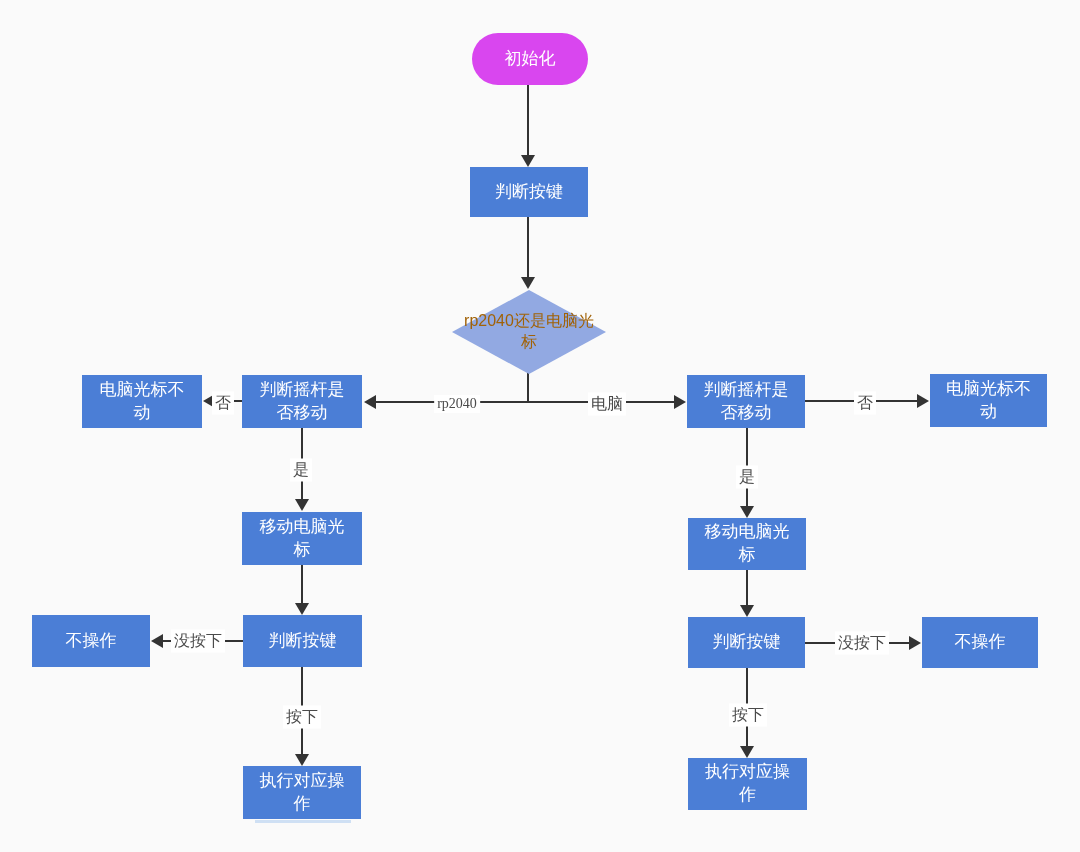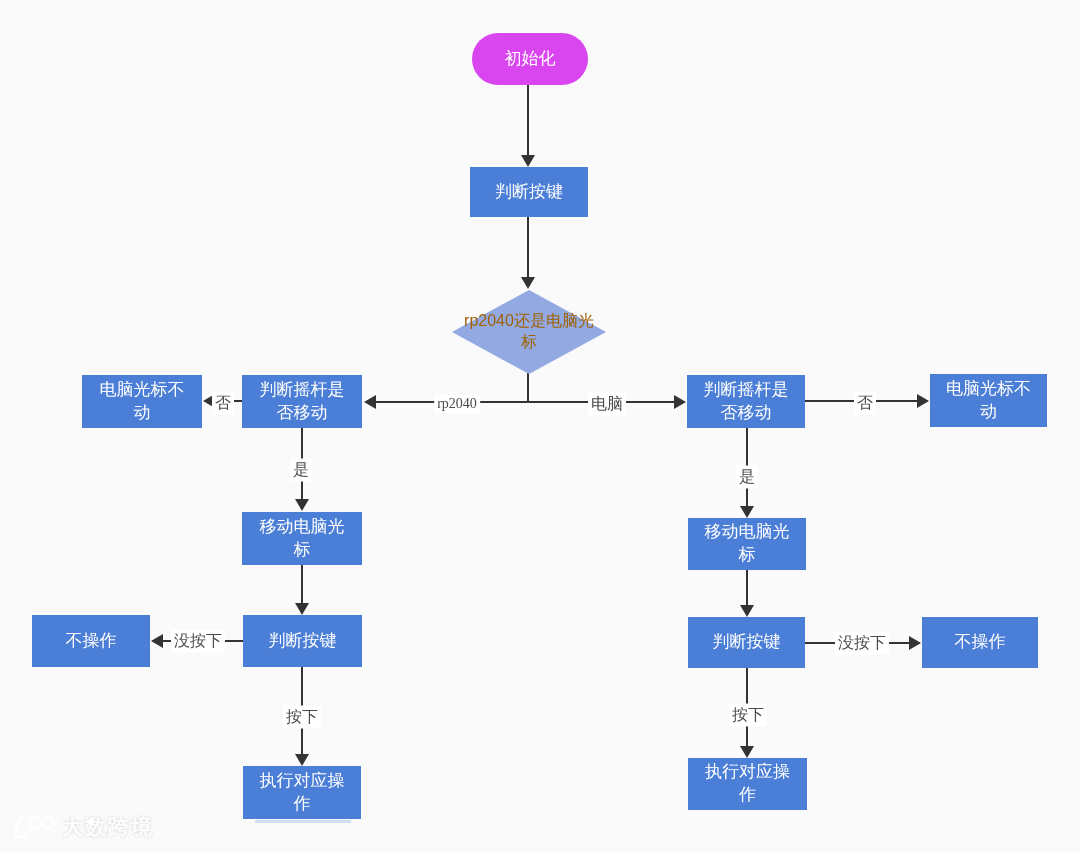--- a/index.html
+++ b/index.html
@@ -155,23 +155,14 @@
 
   <div class="node process" style="left:687px;top:375px;width:118px;height:53px;">判断摇杆是否移动</div>
   <div class="node process" style="left:930px;top:374px;width:117px;height:53px;">电脑光标不动</div>
   <div class="node process" style="left:688px;top:518px;width:118px;height:52px;">移动电脑光标</div>
   <div class="node process" style="left:688px;top:617px;width:117px;height:51px;">判断按键</div>
   <div class="node process" style="left:922px;top:617px;width:116px;height:51px;">不操作</div>
   <div class="node process" style="left:688px;top:758px;width:119px;height:52px;">执行对应操作</div>
 
   <div class="artifact-strip" style="left:255px;top:820px;width:96px;height:3px;"></div>
 
-  <div class="watermark">
-    <svg class="wm-logo" width="44" height="30" viewBox="0 0 44 30">
-      <path d="M4 24 C 2 16, 8 6, 13 4" stroke="#ffffff" stroke-width="3.2" fill="none" stroke-linecap="round"></path>
-      <path d="M4 24 C 8 27, 13 25, 15 21" stroke="#ffffff" stroke-width="3.2" fill="none" stroke-linecap="round"></path>
-      <circle cx="23" cy="11" r="5.5" stroke="#ffffff" stroke-width="3" fill="none"></circle>
-      <circle cx="36" cy="11" r="5.5" stroke="#ffffff" stroke-width="3" fill="none"></circle>
-    </svg>
-    <span class="brand">大数跨境</span>
-  </div>
 
 </div>
 
 </body></html>

